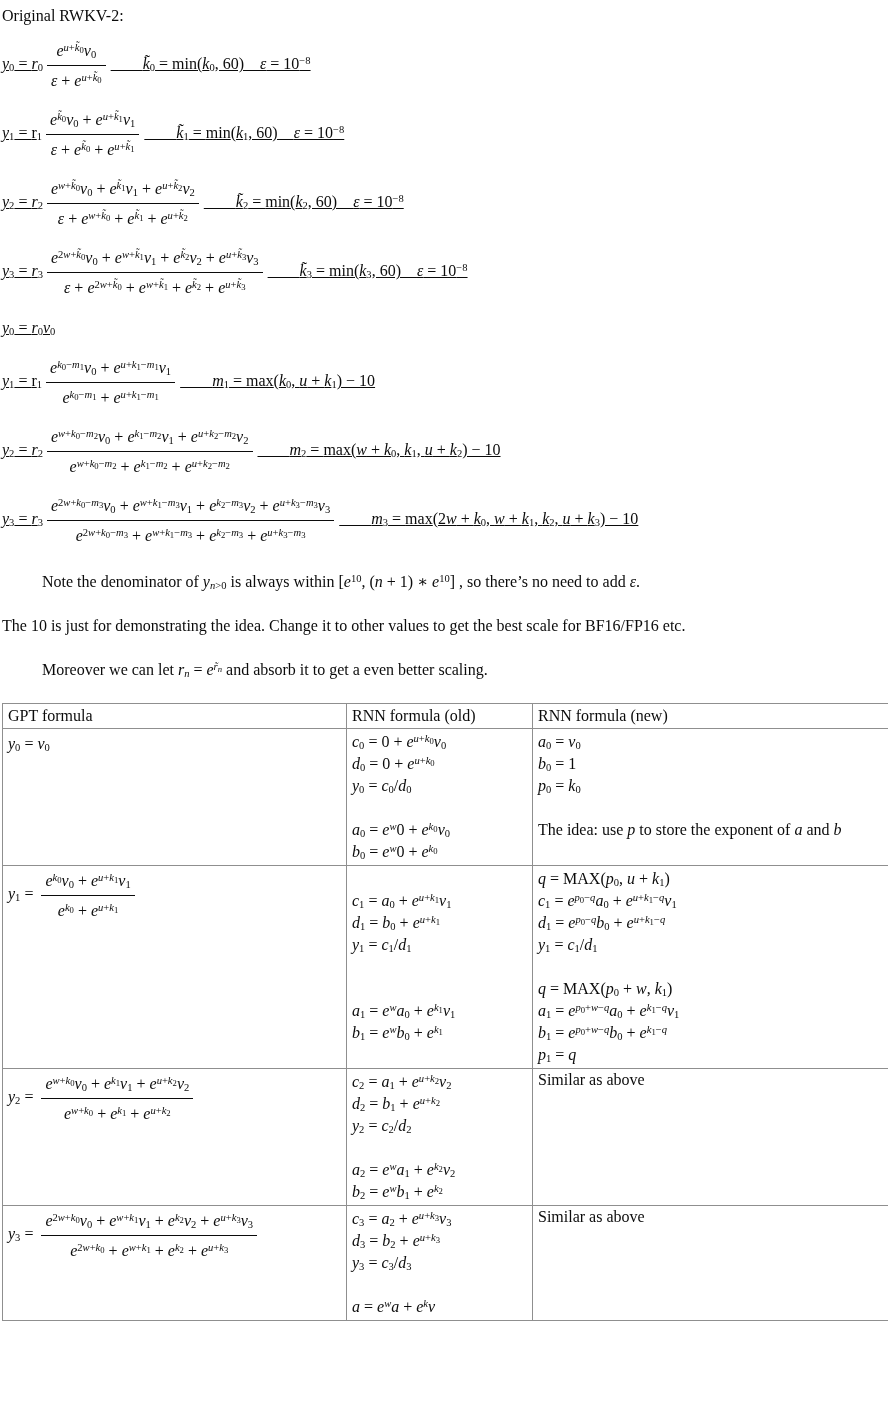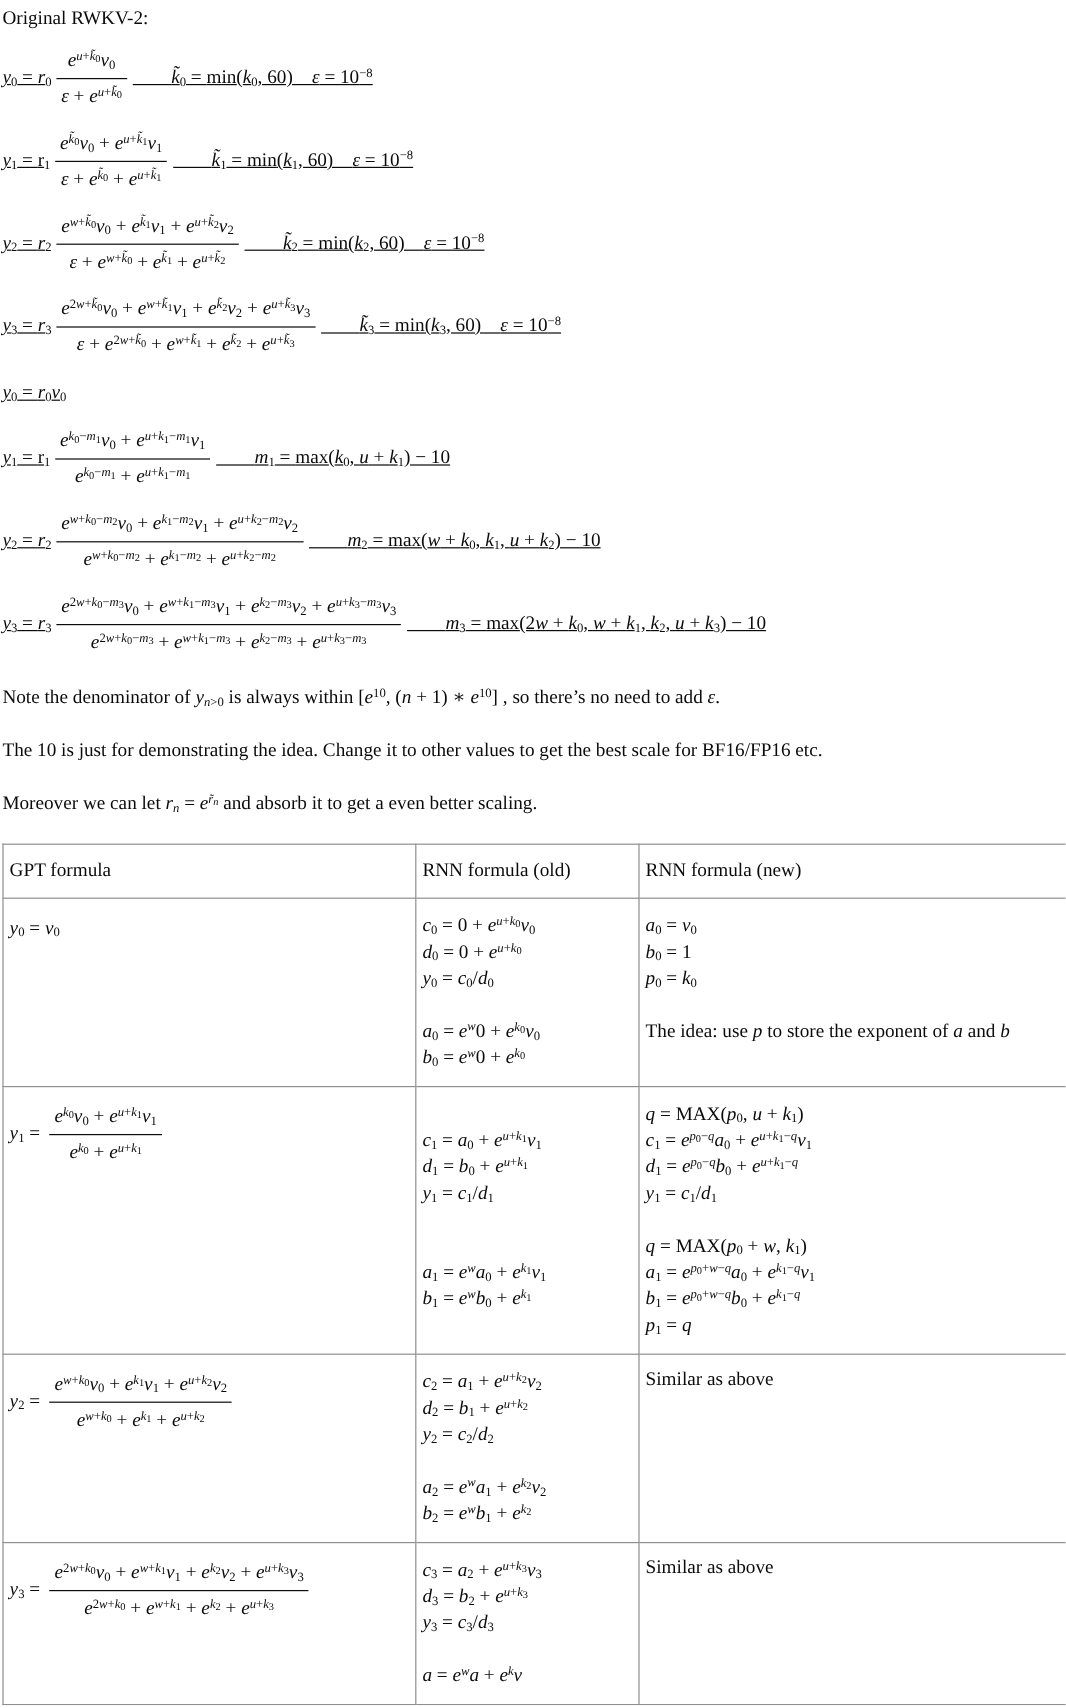--- a/index.html
+++ b/index.html
@@ -9,21 +9,21 @@
     font-size: 16px;
     color: #0b0b0b;
     -webkit-font-smoothing: antialiased;
   }
   .page { width: 888px; padding: 5px 0 0 2px; box-sizing: border-box; }
 
   .sec-title { line-height: 21px; margin: 16px 0 4px 0; white-space: pre; }
   .sec-title.first { margin-top: 0; }
 
   .para { margin: 23px 0; line-height: 21px; }
-  .mpre { white-space: pre; }
+  .mpre { white-space: pre; margin-left: 40px; }
 
   .formula { margin: 12px 0 14px 0; white-space: pre; line-height: 27px; text-decoration: underline; }
 
   .it { font-style: italic; }
   .rm { font-style: normal; }
 
   sup, sub { line-height: 1; font-size: 66%; }
   sup { vertical-align: 0.5em; }
   sub { vertical-align: -0.22em; }
   sup sub, sub sub, sup sup { font-size: 82%; }
@@ -39,21 +39,21 @@
   .frac .den { display: block; padding: 2px 4px 0 4px; line-height: 25px; }
 
   table.cmp {
     border-collapse: collapse;
     table-layout: fixed;
     width: 888px;
     margin-top: 17px;
   }
   table.cmp th, table.cmp td {
     border: 1px solid var(--tbl-border, #8f8f8f);
-    padding: 12px 5px;
+    padding: 2px 5px;
     font-weight: normal;
     text-align: left;
     vertical-align: top;
     box-sizing: border-box;
   }
   table.cmp th { height: 25px; line-height: 20px; white-space: pre; }
   td.gpt-cell { vertical-align: middle; }
   td.similar-cell { vertical-align: middle; }
   .cellmath { white-space: pre; line-height: 26px; }
   .mline { white-space: pre; line-height: 22px; height: 22px; }

